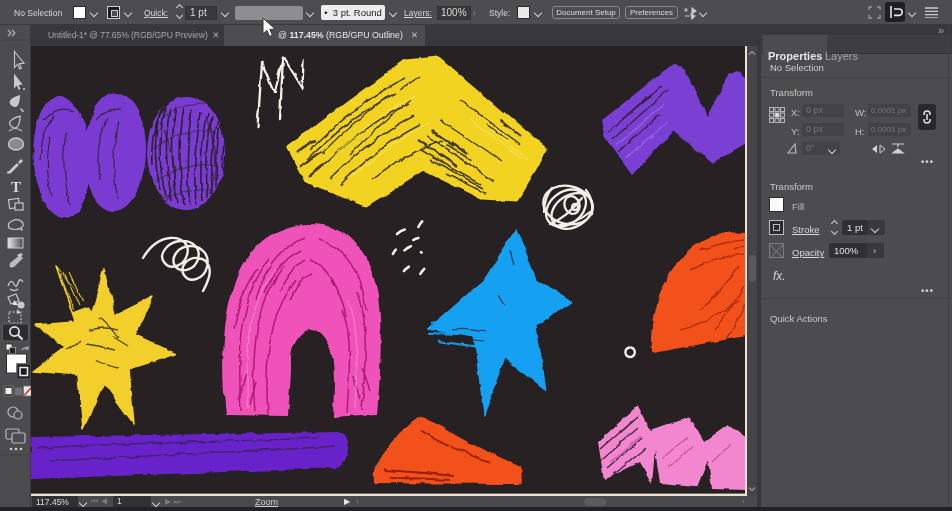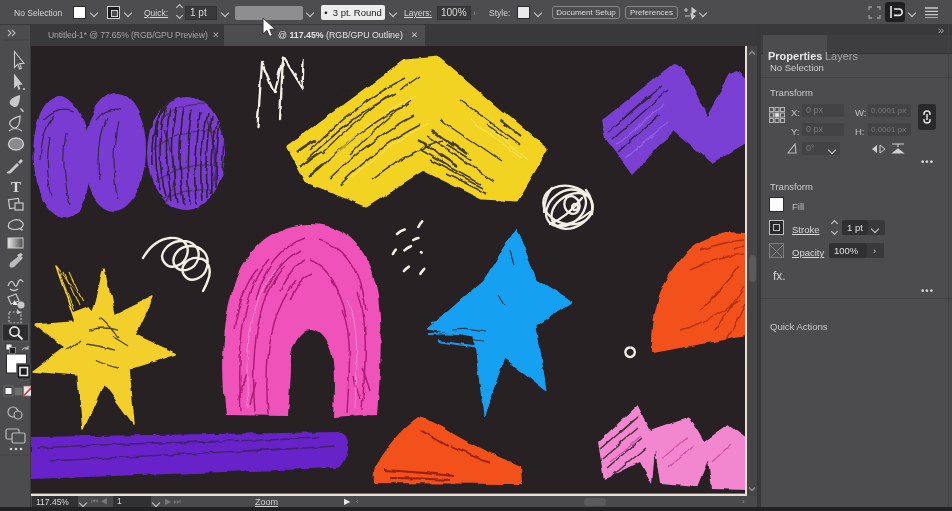--- a/index.html
+++ b/index.html
@@ -425,24 +425,24 @@
   <div class="chev" style="left:114px; top:199px;"></div>
   <div class="abs" style="left:11px; top:218px; width:15px; height:15px; background:#505052; border:1px solid #8a8a8a; opacity:.8;">
     <svg width="13" height="13">
           <path d="M0 0 L13 13 M13 0 L0 13" stroke="#8e8e8e" stroke-width="1"></path>
         </svg>
   </div>
   <div class="htext u" style="left:34px; top:222px; color:#d8d8d8;">Opacity</div>
   <div class="dfield" style="left:71px; top:218px; width:38px; height:15px; line-height:15px; padding-left:5px;">100%</div>
   <div class="abs" style="left:109px; top:218px; width:17px; height:15px; background:#39393b;"></div>
   <div class="htext" style="left:115px; top:220px; color:#d0d0d0;">›</div>
-  <div class="htext" style="left:15px; top:244px; color:#d2d2d2; font-size:12px; text-align:right;">fx.</div>
+  <div class="htext" style="left:15px; top:244px; color:#d2d2d2; font-size:12px; font-style:italic;text-align:right;">fx.</div>
   <div class="htext" style="left:163px; top:260px; color:#d8d8d8; letter-spacing:1px; font-weight:bold;">•••</div>
   <div class="abs" style="left:0px; top:273px; width:195px; height:1px; background:#434345;"></div>
-  <div class="htext" style="left:12px; top:296px;">Quick Actions</div>
+  <div class="htext" style="left:12px; top:288px;">Quick Actions</div>
   <div class="abs" style="left:190px; top:0px; width:1px; height:483px; background:#414143;"></div>
 </div>
 
 <div class="abs" style="left:757px; top:25px; width:4px; height:482px; background:#38383a;"></div>
 <div id="bottomstrip" class="abs"></div>
 
 <svg class="abs" style="left:261px; top:17px; z-index:50;" width="16" height="22" viewBox="0 0 16 22">
   <path d="M2 1 L2 17 L6 13.5 L8.6 19.5 L11.4 18.3 L8.8 12.4 L14 12 Z" fill="#fff" stroke="#333" stroke-width="1"></path>
 </svg>
 

